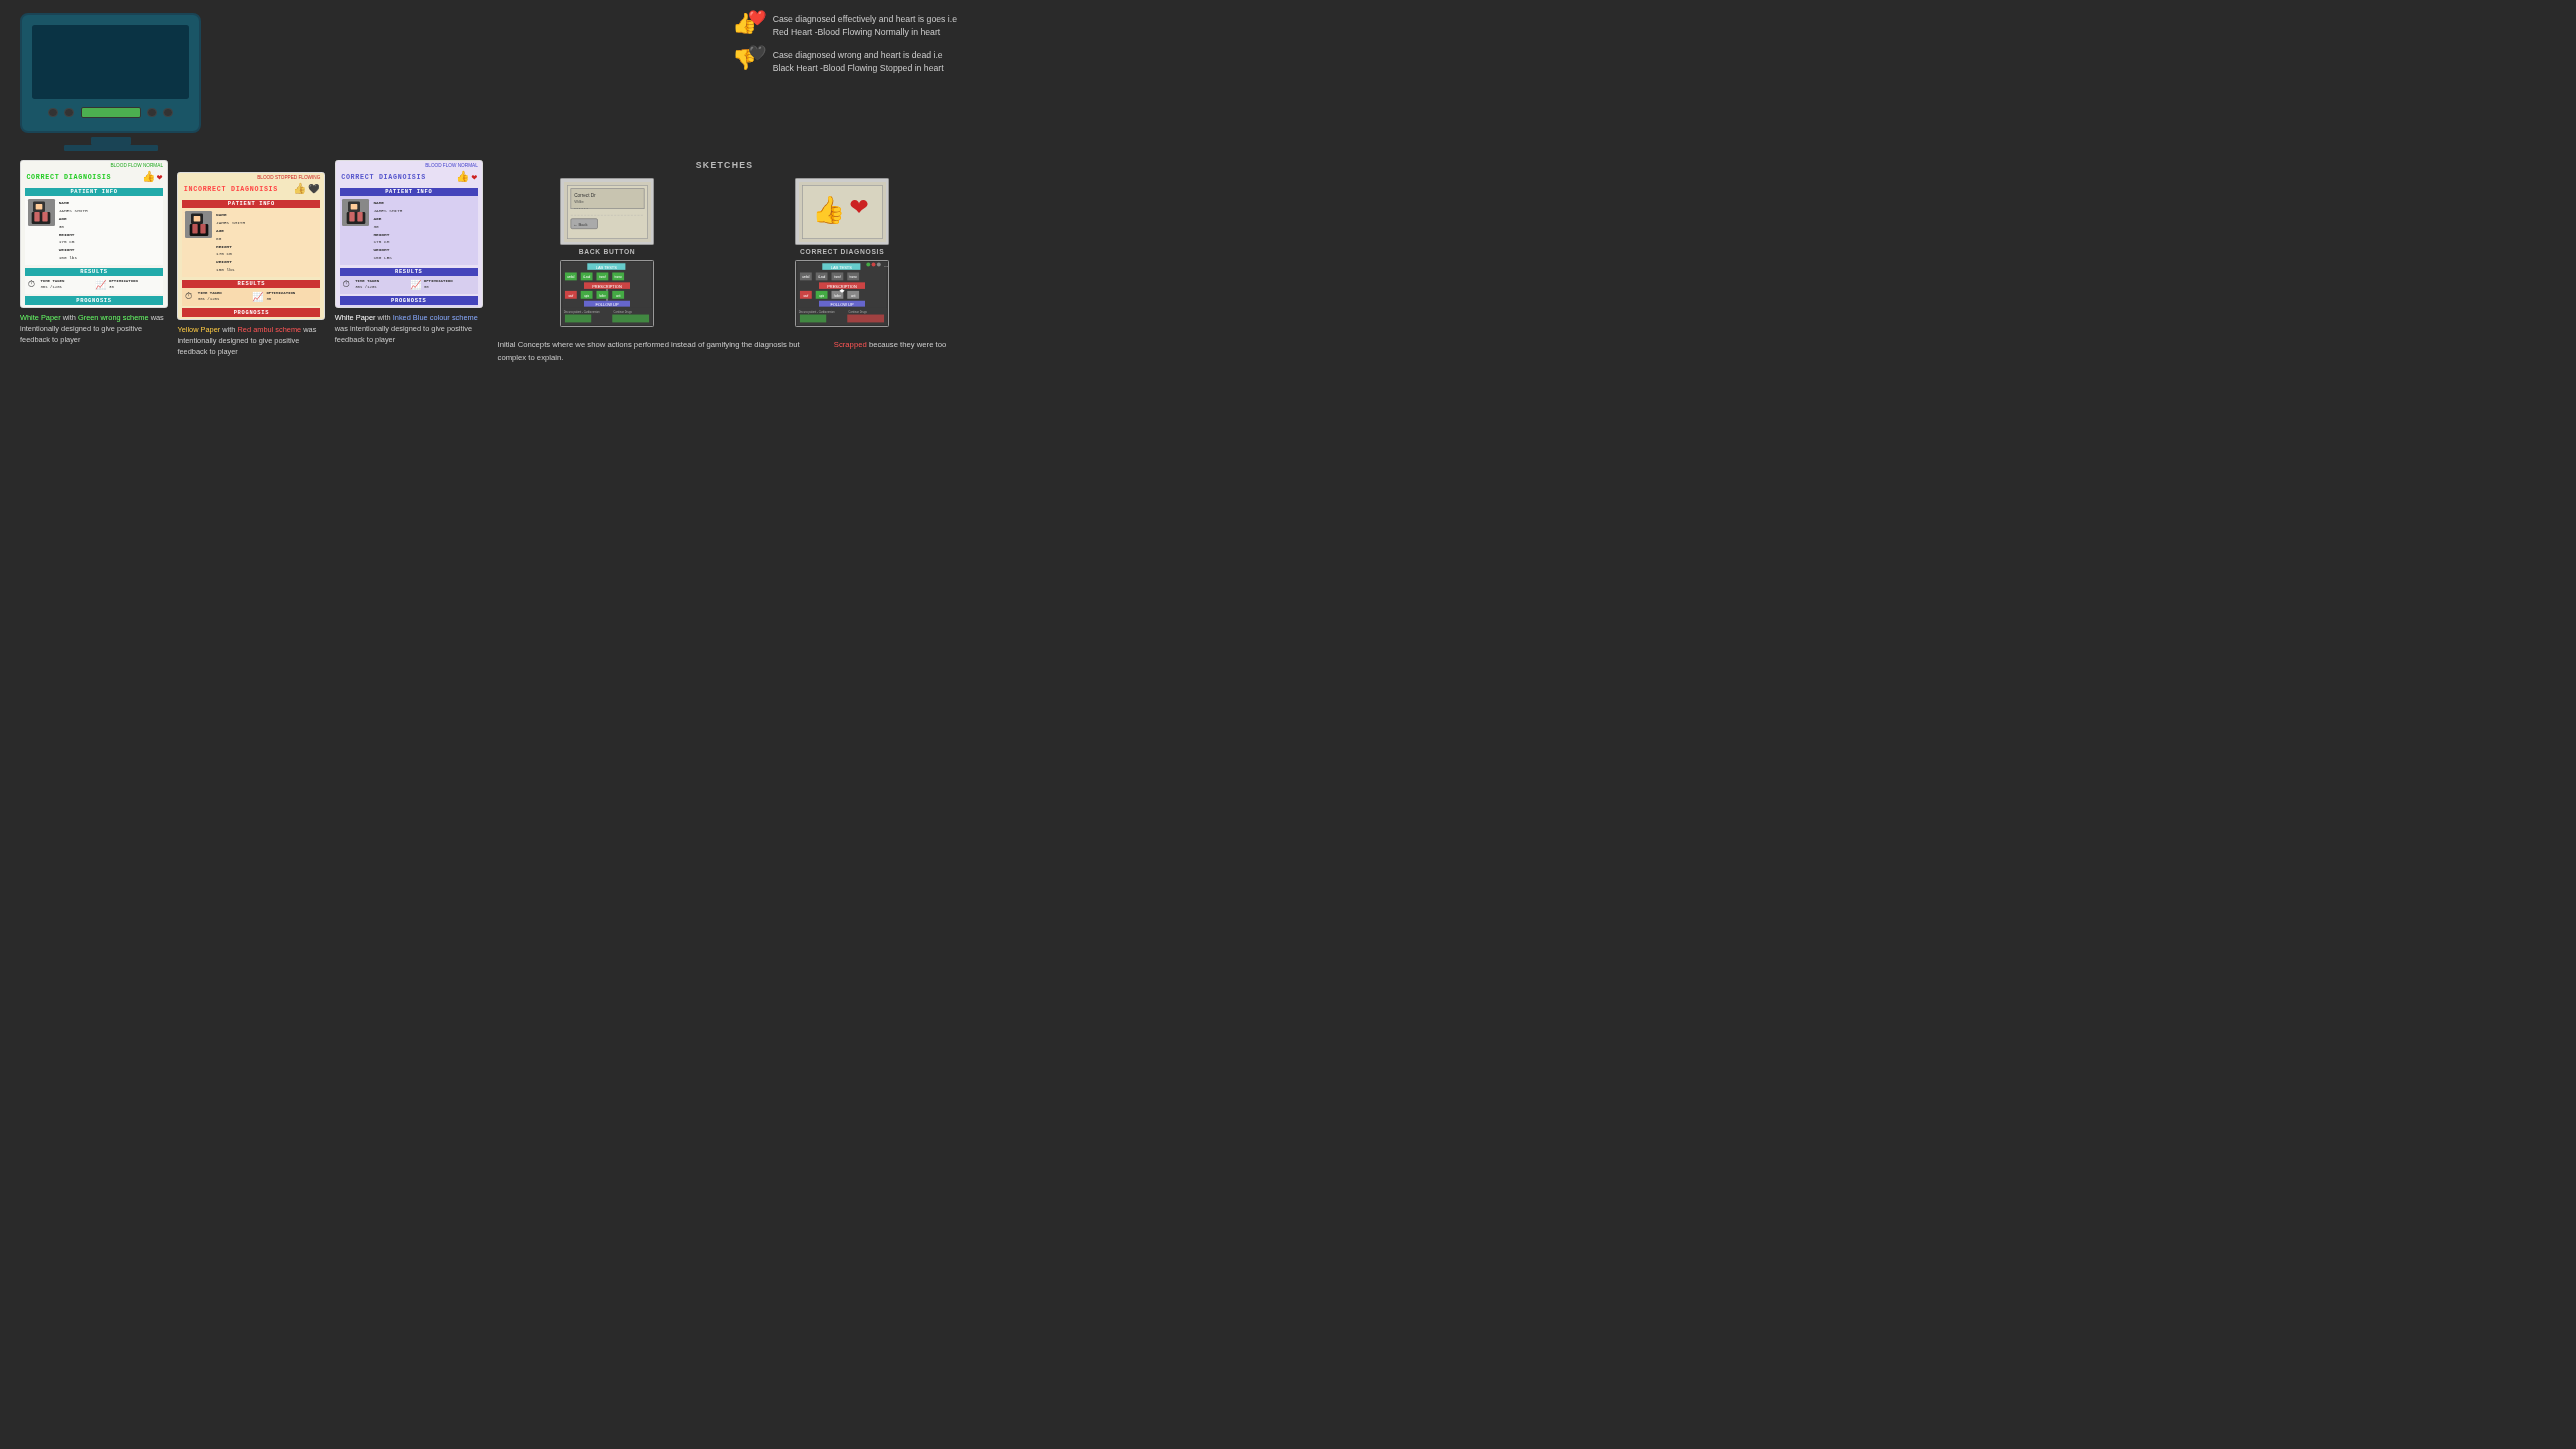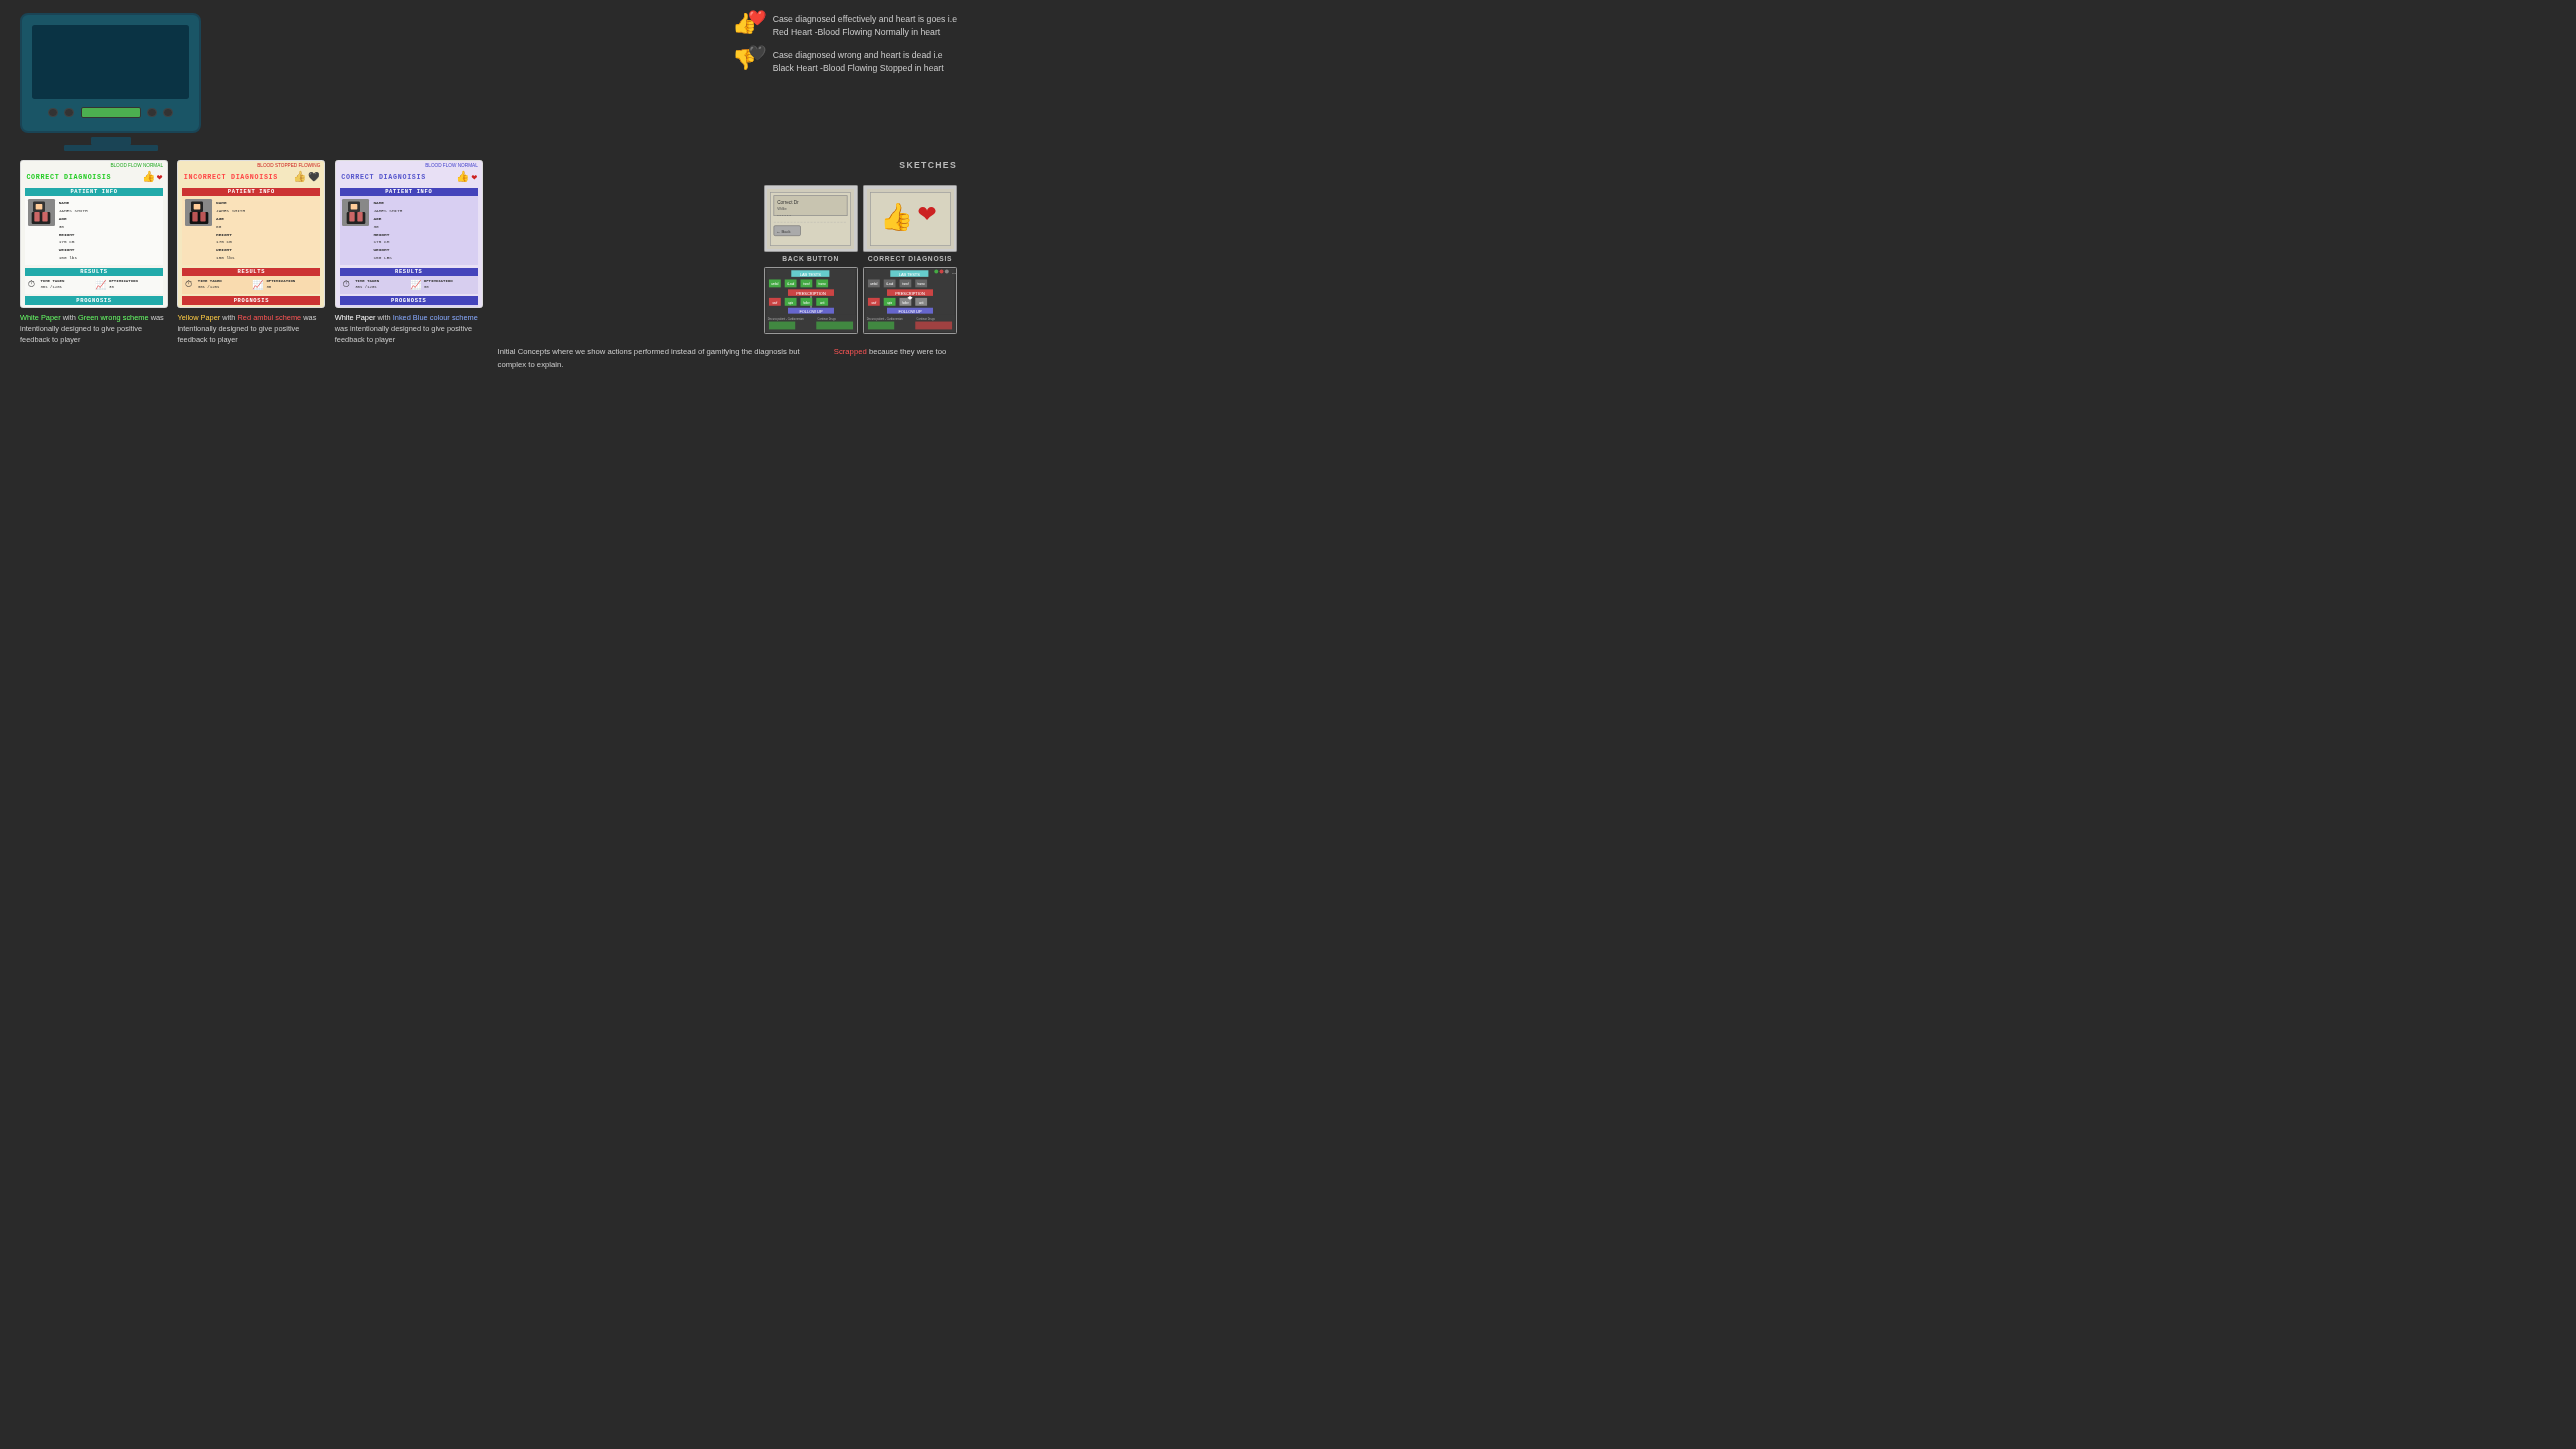--- a/index.html
+++ b/index.html
@@ -91,20 +91,21 @@
     
     .card-white {
       background: #f5f5f0;
       color: #333;
       border: 1.3px solid #ddd;
     }
     .card-yellow {
       background: #f5e8c0;
       color: #333;
       border: 1.3px solid #ddd;
+      margin-top: 12px;
     }
     .card-purple {
       background: #e8e0f5;
       color: #333;
       border: 1.3px solid #ddd;
     }
 
     .card-header-label {
       font-size: 4.7px;
       text-align: right;
@@ -292,22 +293,21 @@
       display: flex;
       flex-direction: column;
       gap: 9.4px;
       margin-left: auto;
       max-width: 255px;
     }
 
     .sketches-section {
       display: flex;
       flex-direction: column;
-      gap: 15px;
-      align-items: flex-end;
+      gap: 8px;
     }
   </style>
 </head>
 <body>
 
 <div class="full-layout">
 
   <div class="row1">
 
     <div>

